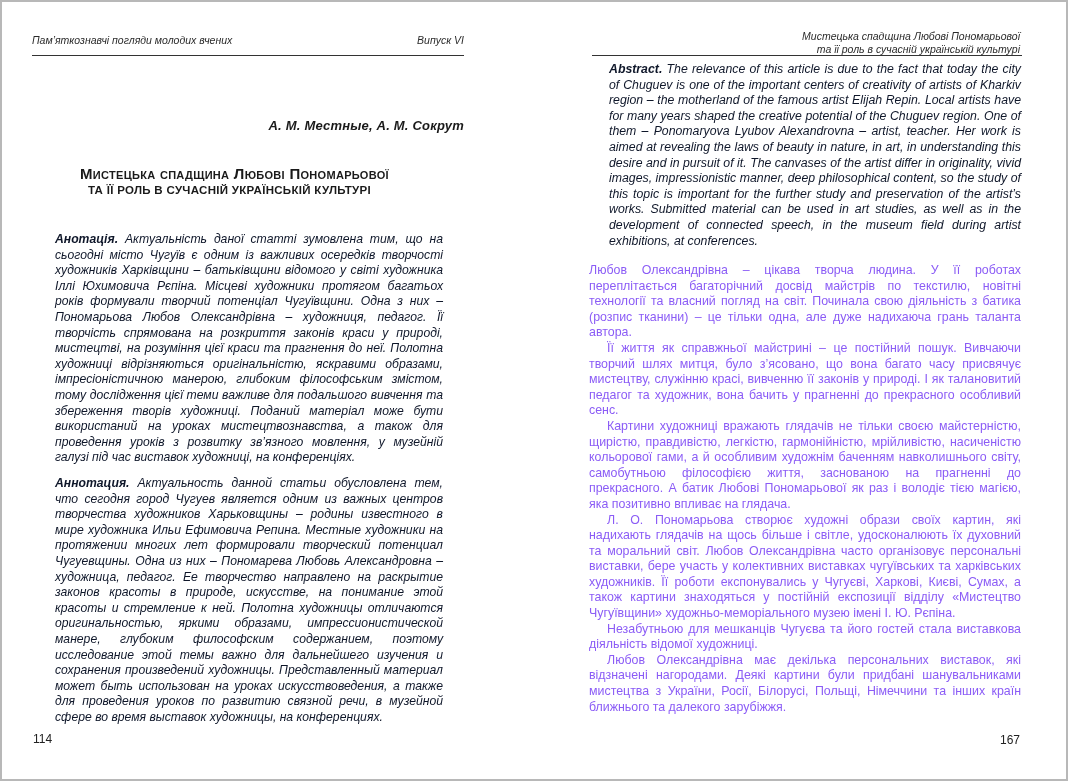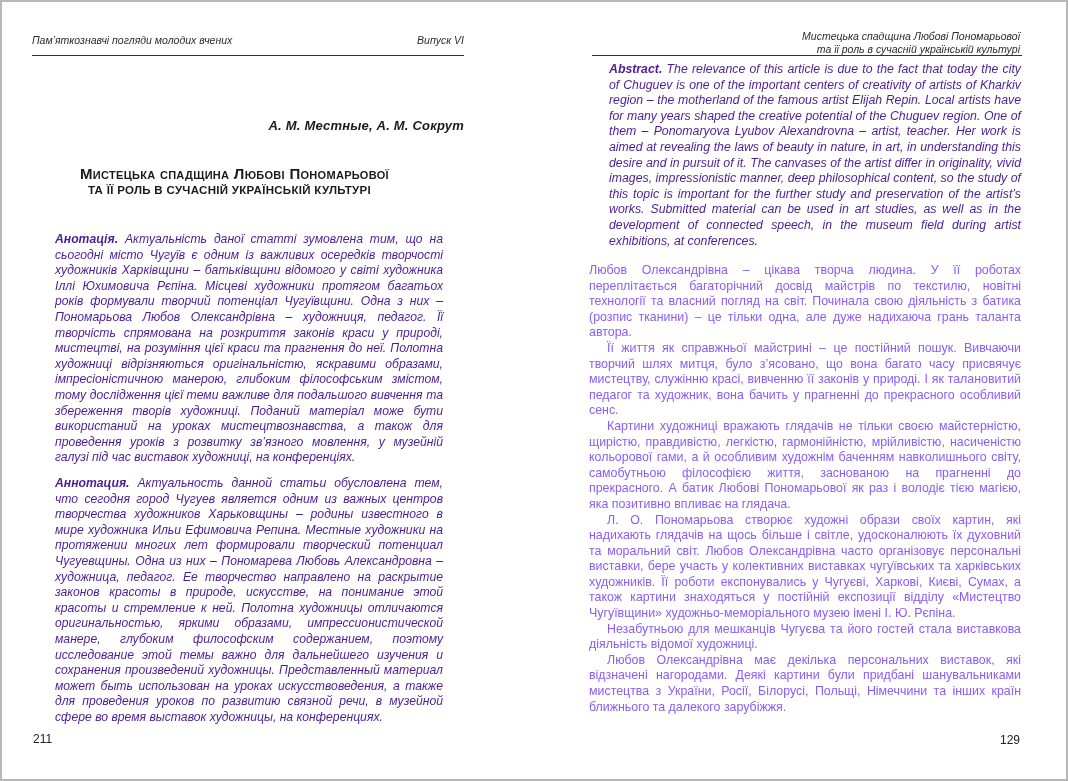--- a/index.html
+++ b/index.html
@@ -17,21 +17,21 @@
   .rule-left { position: absolute; left: 32px; top: 55px; width: 432px; height: 1px; background: #333; }
 
   .rh-right { position: absolute; right: 48px; top: 30px; text-align: right; font-style: italic; font-size: 10.5px; line-height: 13px; color: #2b2b2b; }
   .rule-right { position: absolute; left: 58px; top: 55px; width: 430px; height: 1px; background: #333; }
 
   .authors { position: absolute; right: 70px; top: 118px; font-weight: bold; font-style: italic; font-size: 13px; letter-spacing: 0.2px; }
   .title { position: absolute; left: 80px; top: 166px; width: 360px; font-weight: bold; font-size: 14px; line-height: 16px; }
   .title .l1 { display: block; font-variant: small-caps; font-size: 15px; letter-spacing: 0.3px; }
   .title .l2 { display: block; padding-left: 8px; font-size: 11.5px; letter-spacing: 0.3px; }
 
-  .abstract { position: absolute; font-style: italic; font-size: 12.2px; line-height: 15.6px; text-align: justify; color: #4c1d95; }
+  .abstract { position: absolute; font-style: italic; font-size: 12.2px; line-height: 15.6px; text-align: justify; color: #0f172a; }
   .abstract .lead { font-weight: bold; }
   .ab-ua { left: 55px; top: 232px; width: 388px; }
   .ab-ru { left: 55px; top: 476px; width: 388px; }
   .ab-en { left: 75px; top: 62px; width: 412px; font-size: 12.3px; }
 
   .body-text { position: absolute; left: 55px; top: 263px; width: 432px; font-size: 12.4px; line-height: 15.6px; text-align: justify; color: #8b5cf6; }
   .body-text p { text-indent: 18px; }
   .body-text p.first { text-indent: 0; }
 
   .pn { position: absolute; font-size: 12px; color: #222; }
@@ -58,21 +58,21 @@
   </div>
 
   <div class="abstract ab-ua">
     <span class="lead">Анотація.</span><span> Актуальність даної статті зумовлена тим, що на сьогодні місто Чугуїв є одним із важливих осередків творчості художників Харківщини – батьківщини відомого у світі художника Іллі Юхимовича Рєпіна. Місцеві художники протягом багатьох років формували творчий потенціал Чугуївщини. Одна з них – Пономарьова Любов Олександрівна – художниця, педагог. Її творчість спрямована на розкриття законів краси у природі, мистецтві, на розуміння цієї краси та прагнення до неї. Полотна художниці відрізняються оригінальністю, яскравими образами, імпресіоністичною манерою, глибоким філософським змістом, тому дослідження цієї теми важливе для подальшого вивчення та збереження творів художниці. Поданий матеріал може бути використаний на уроках мистецтвознавства, а також для проведення уроків з розвитку зв’язного мовлення, у музейній галузі під час виставок художниці, на конференціях.</span>
   </div>
 
   <div class="abstract ab-ru">
     <span class="lead">Аннотация.</span><span> Актуальность данной статьи обусловлена тем, что сегодня город Чугуев является одним из важных центров творчества художников Харьковщины – родины известного в мире художника Ильи Ефимовича Репина. Местные художники на протяжении многих лет формировали творческий потенциал Чугуевщины. Одна из них – Пономарева Любовь Александровна – художница, педагог. Ее творчество направлено на раскрытие законов красоты в природе, искусстве, на понимание этой красоты и стремление к ней. Полотна художницы отличаются оригинальностью, яркими образами, импрессионистической манере, глубоким философским содержанием, поэтому исследование этой темы важно для дальнейшего изучения и сохранения произведений художницы. Представленный материал может быть использован на уроках искусствоведения, а также для проведения уроков по развитию связной речи, в музейной сфере во время выставок художницы, на конференциях.</span>
   </div>
 
-  <div class="pn pn-left">211</div>
+  <div class="pn pn-left">114</div>
 </div>
 
 <div class="page page-right">
   <div class="rh-right">
     <div>Мистецька спадщина Любові Пономарьової</div>
     <div>та її роль в сучасній українській культурі</div>
   </div>
   <div class="rule-right"></div>
 
   <div class="abstract ab-en">
@@ -81,14 +81,14 @@
 
   <div class="body-text">
     <p class="first">Любов Олександрівна – цікава творча людина. У її роботах переплітається багаторічний досвід майстрів по текстилю, новітні технології та власний погляд на світ. Починала свою діяльність з батика (розпис тканини) – це тільки одна, але дуже надихаюча грань таланта автора.</p>
     <p>Її життя як справжньої майстрині – це постійний пошук. Вивчаючи творчий шлях митця, було з’ясовано, що вона багато часу присвячує мистецтву, служінню красі, вивченню її законів у природі. І як талановитий педагог та художник, вона бачить у прагненні до прекрасного особливий сенс.</p>
     <p>Картини художниці вражають глядачів не тільки своєю майстерністю, щирістю, правдивістю, легкістю, гармонійністю, мрійливістю, насиченістю кольорової гами, а й особливим художнім баченням навколишнього світу, самобутньою філософією життя, заснованою на прагненні до прекрасного. А батик Любові Пономарьової як раз і володіє тією магією, яка позитивно впливає на глядача.</p>
     <p>Л. О. Пономарьова створює художні образи своїх картин, які надихають глядачів на щось більше і світле, удосконалюють їх духовний та моральний світ. Любов Олександрівна часто організовує персональні виставки, бере участь у колективних виставках чугуївських та харківських художників. Її роботи експонувались у Чугуєві, Харкові, Києві, Сумах, а також картини знаходяться у постійній експозиції відділу «Мистецтво Чугуївщини» художньо-меморіального музею імені І. Ю. Рєпіна.</p>
     <p>Незабутньою для мешканців Чугуєва та його гостей стала виставкова діяльність відомої художниці.</p>
     <p>Любов Олександрівна має декілька персональних виставок, які відзначені нагородами. Деякі картини були придбані шанувальниками мистецтва з України, Росії, Білорусі, Польщі, Німеччини та інших країн ближнього та далекого зарубіжжя.</p>
   </div>
 
-  <div class="pn pn-right">129</div>
+  <div class="pn pn-right">167</div>
 </div>
 
 </body></html>

